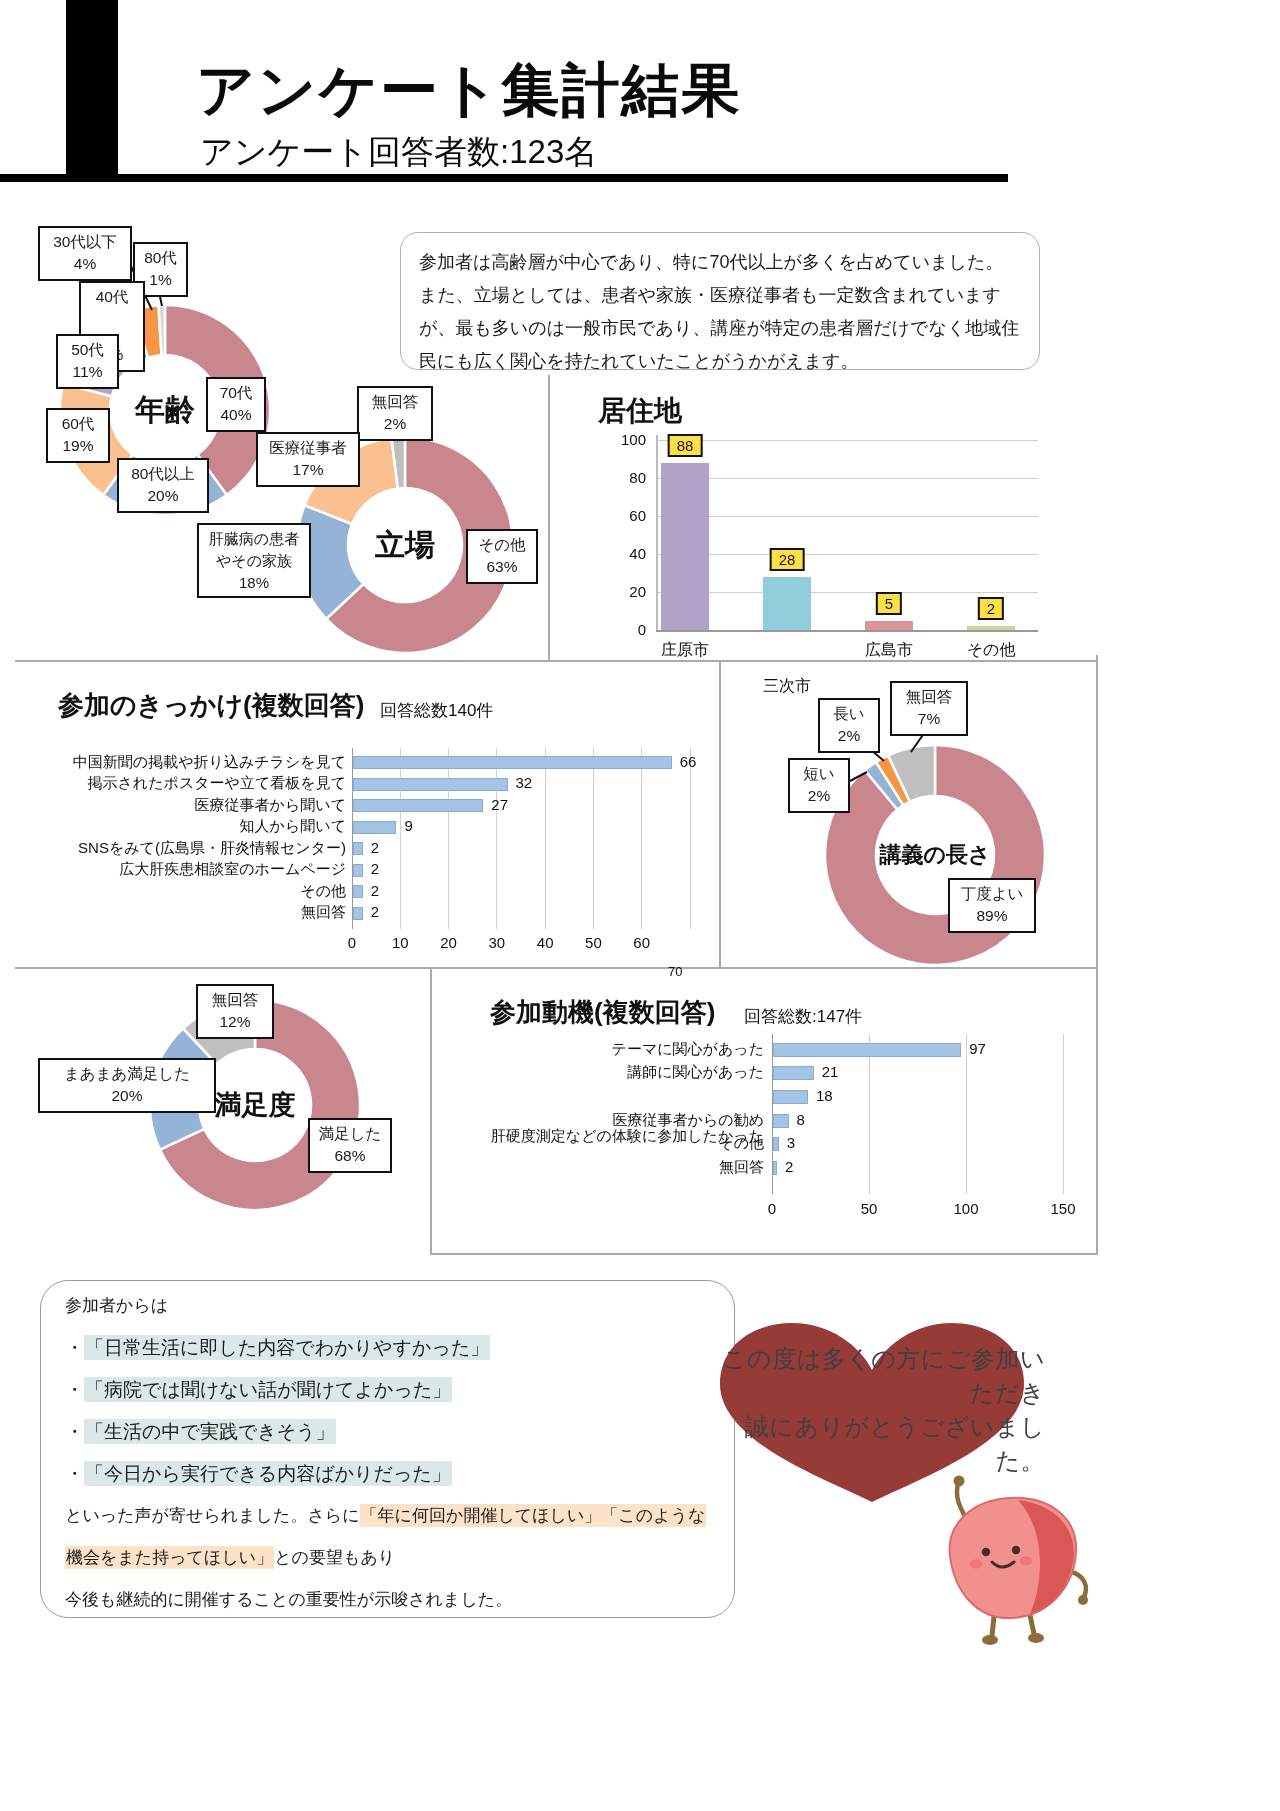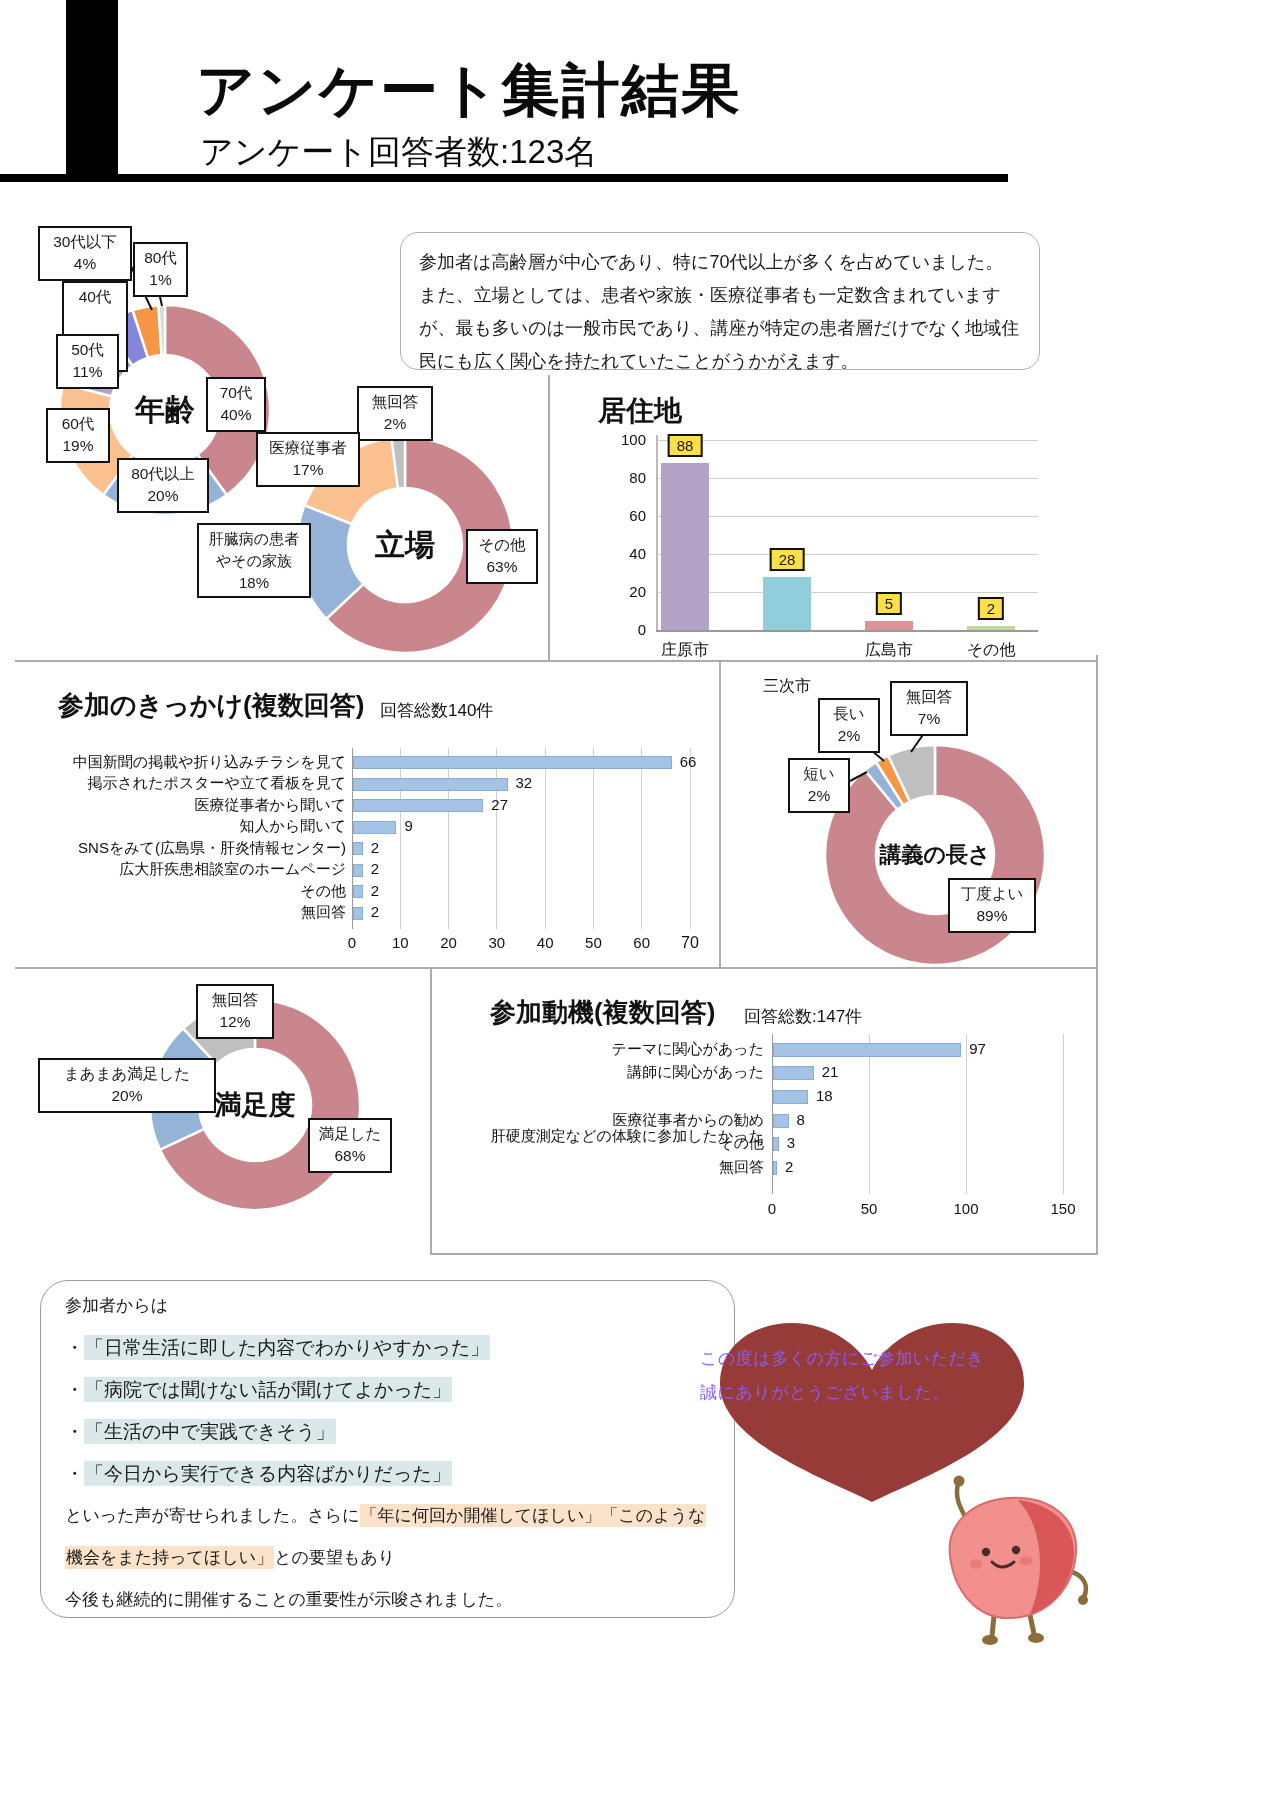--- a/index.html
+++ b/index.html
@@ -22,22 +22,22 @@
              border:1.5px solid #b0b0b0;border-radius:18px;padding:13px 18px;}
   #intro-box p{margin:0;font-size:18px;line-height:33px;}
   #comments-box{position:absolute;left:40px;top:1280px;width:695px;height:338px;box-sizing:border-box;
                 border:1.5px solid #9a9a9a;border-radius:28px;padding:4px 24px;z-index:2;}
   #comments-box p{margin:0;line-height:42px;font-size:17px;white-space:nowrap;}
   #comments-box p.qline{font-size:19px;}
   .q{font-weight:normal;}
   .hl-blue{background:#dbe8ea;padding:2px 1px;}
   .hl-orange{background:#fbe2c9;padding:2px 1px;}
   #heart-wrap{position:absolute;left:700px;top:1310px;width:345px;height:200px;z-index:3;}
-  #thanks-text{position:absolute;left:700px;top:1342px;width:345px;z-index:4;color:#8b5cf6;
-               text-align:left;font-size:17px;line-height:34px;letter-spacing:0.5px;}
+  #thanks-text{position:absolute;left:700px;top:1342px;width:345px;z-index:4;color:#404040;
+               text-align:right;font-size:24px;line-height:34px;letter-spacing:0.5px;}
   #mascot{position:absolute;left:932px;top:1464px;width:160px;height:190px;z-index:5;}
   #chart-svg{position:absolute;left:0;top:0;z-index:3;pointer-events:none;}
   #title-bar{position:absolute;left:66px;top:0;width:52px;height:182px;background:#000;}
   #title-rule{position:absolute;left:0;top:174px;width:1008px;height:8px;background:#000;}
   #page-title{position:absolute;left:196px;top:52px;font-size:58px;font-weight:600;letter-spacing:2px;color:#0a0a0a;}
   #page-subtitle{position:absolute;left:200px;top:130px;font-size:33px;font-weight:500;color:#0a0a0a;}
 </style>
 </head>
 <body>
 
@@ -66,21 +66,21 @@
   <div class="donut-title" style="left:255px;top:1105px;font-size:27px;">満足度</div>
 
   <div class="callout" style="left:38px;top:226px;width:94px;">
     <span>30代以下</span>
       <span>4%</span>
     </div>
   <div class="callout" style="left:133px;top:242px;width:55px;">
     <span>80代</span>
       <span>1%</span>
     </div>
-  <div class="callout" style="left:62px;top:281px;width:66px;gap:36px;">
+  <div class="callout" style="left:79px;top:281px;width:66px;gap:36px;">
     <span>40代</span>
       <span>5%</span>
     </div>
   <div class="callout" style="left:56px;top:334px;width:63px;">
     <span>50代</span>
       <span>11%</span>
     </div>
   <div class="callout" style="left:46px;top:408px;width:64px;">
     <span>60代</span>
       <span>19%</span>
@@ -256,21 +256,21 @@
     <div class="ticklab" style="left: 426.571px; top: 934px; width: 44px; text-align: center; font-size: 15px;">20</div>
     <div class="grid-v" style="left: 496.357px; top: 748px; width: 1px; height: 181px; background: rgb(207, 207, 207);"></div>
     <div class="ticklab" style="left: 474.857px; top: 934px; width: 44px; text-align: center; font-size: 15px;">30</div>
     <div class="grid-v" style="left: 544.643px; top: 748px; width: 1px; height: 181px; background: rgb(207, 207, 207);"></div>
     <div class="ticklab" style="left: 523.143px; top: 934px; width: 44px; text-align: center; font-size: 15px;">40</div>
     <div class="grid-v" style="left: 592.929px; top: 748px; width: 1px; height: 181px; background: rgb(207, 207, 207);"></div>
     <div class="ticklab" style="left: 571.429px; top: 934px; width: 44px; text-align: center; font-size: 15px;">50</div>
     <div class="grid-v" style="left: 641.214px; top: 748px; width: 1px; height: 181px; background: rgb(207, 207, 207);"></div>
     <div class="ticklab" style="left: 619.714px; top: 934px; width: 44px; text-align: center; font-size: 15px;">60</div>
     <div class="grid-v" style="left: 689.5px; top: 748px; width: 1px; height: 181px; background: rgb(207, 207, 207);"></div>
-    <div class="ticklab" style="left: 668px; top: 934px; width: 44px; text-align: center; font-size: 16px;">70</div>
+    <div class="ticklab" style="left: 668px; top: 964px; width: 44px; text-align: left; font-size: 13px;">70</div>
     <div class="rowlab" style="left: 16px; top: 752.75px; width: 330px; text-align: right; font-size: 15px; white-space: nowrap;">中国新聞の掲載や折り込みチラシを見て</div>
     <div class="hbar" style="left: 353px; top: 756.25px; width: 318.686px; height: 13px;"></div>
     <div class="vallab" style="left: 679.686px; top: 752.75px; font-size: 15px;">66</div>
     <div class="rowlab" style="left: 16px; top: 774.25px; width: 330px; text-align: right; font-size: 15px; white-space: nowrap;">掲示されたポスターや立て看板を見て</div>
     <div class="hbar" style="left: 353px; top: 777.75px; width: 154.514px; height: 13px;"></div>
     <div class="vallab" style="left: 515.514px; top: 774.25px; font-size: 15px;">32</div>
     <div class="rowlab" style="left: 16px; top: 795.75px; width: 330px; text-align: right; font-size: 15px; white-space: nowrap;">医療従事者から聞いて</div>
     <div class="hbar" style="left: 353px; top: 799.25px; width: 130.371px; height: 13px;"></div>
     <div class="vallab" style="left: 491.371px; top: 795.75px; font-size: 15px;">27</div>
     <div class="rowlab" style="left: 16px; top: 817.25px; width: 330px; text-align: right; font-size: 15px; white-space: nowrap;">知人から聞いて</div>

